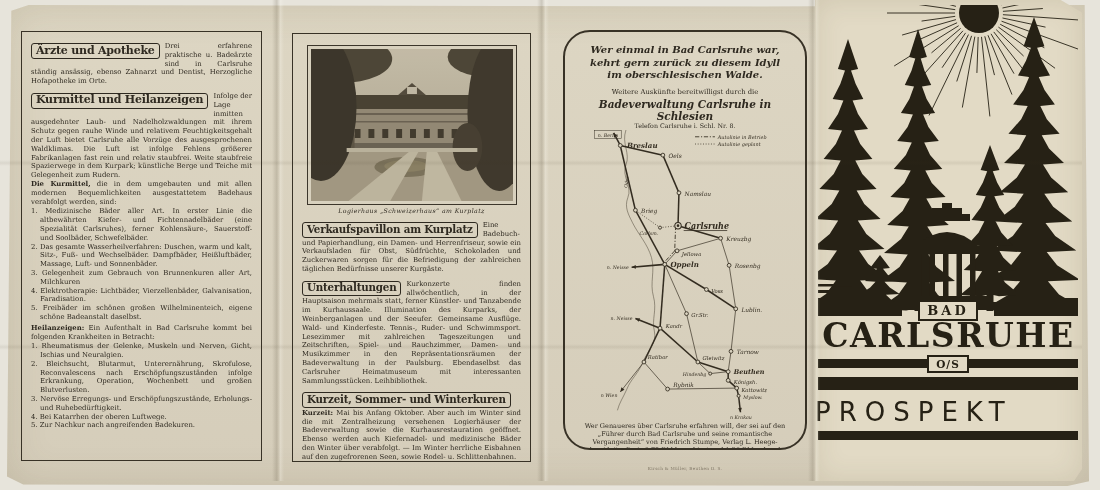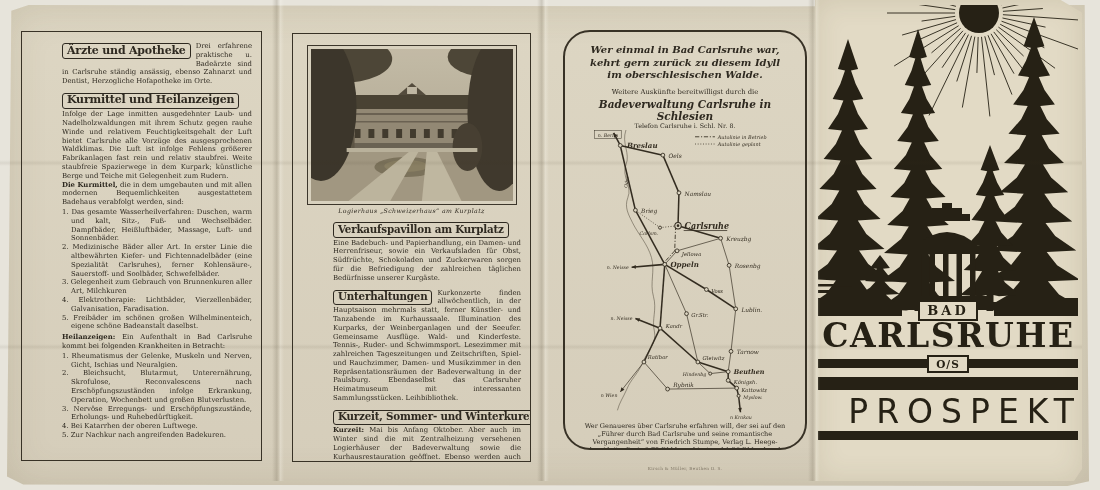--- a/index.html
+++ b/index.html
@@ -13,21 +13,21 @@
          clip-path:polygon(0 0,92% 0,100% 2.6%,100% 97.5%,97% 100%,0 100%);
          box-shadow:inset 0 0 28px rgba(95,78,45,.14);}
   .fold{position:absolute;top:0;height:481px;width:12px;pointer-events:none;
         background:linear-gradient(90deg, rgba(58,48,28,0), rgba(58,48,28,.16) 40%, rgba(58,48,28,.05) 55%, rgba(250,248,240,.28) 70%, rgba(58,48,28,0));}
   .crease-h{position:absolute;left:0;width:1082px;height:6px;pointer-events:none;
         background:linear-gradient(180deg, rgba(58,48,28,0), rgba(58,48,28,.08), rgba(58,48,28,0));}
   .frame{position:absolute;box-sizing:border-box;border:1.3px solid #383226;overflow:hidden;}
   .p1{left:14px;top:26px;width:241px;height:430px;padding:10px 9px 6px;}
   .p2{left:285px;top:28px;width:239px;height:429px;padding:8px 9px 6px;}
   .p3{left:556px;top:25px;width:244px;height:420px;border-width:2px;padding:5px 7px 0;border-radius:27px;}
-  .bd{font-size:6.9px;line-height:8.8px;text-align:justify;margin-left:31px;}
+  .bd{font-size:6.9px;line-height:8.8px;text-align:justify;}
   .sec{margin-bottom:6px;}
   .sec::after{content:"";display:block;clear:both;}
   .h-box{float:left;border:1.1px solid #2e2920;border-radius:3px;padding:0.5px 4px 1.5px;
          font-size:11px;font-weight:bold;letter-spacing:-0.2px;margin:1px 5px 1px 0;line-height:1.12;
          white-space:nowrap;}
   .p2 .h-box{font-size:10.3px;}
   .em{font-weight:bold;}
   ol.nl{margin:1px 0 2px;padding:0;counter-reset:c;}
   ol.nl li{list-style:none;padding-left:9px;text-indent:-9px;counter-increment:c;}
   ol.nl li::before{content:counter(c) ". ";}
@@ -66,41 +66,41 @@
   .bad-row{top:303px;height:14px;gap:16px;}
   .bad-row .bar{height:11px;}
   .bad-row .knock-box{height:17px;font-size:13px;letter-spacing:3px;}
   .title-row{position:absolute;top:319px;left:0;width:267px;text-align:center;
              font-weight:bold;font-size:33px;line-height:34px;letter-spacing:1.5px;
              color:#262115;transform:scaleX(1.0);}
   .os-row{top:358px;height:11px;}
   .os-row .bar{height:9px;}
   .os-row .knock-box{height:14px;font-size:10.5px;letter-spacing:1px;}
   .bar-a{top:377px;left:3px;width:260px;height:13px;}
-  .prospekt{position:absolute;top:398px;left:0;width:267px;text-align:right;
-            font-family:"DejaVu Sans",sans-serif;font-size:33px;line-height:28px;
+  .prospekt{position:absolute;top:398px;left:0;width:267px;text-align:left;
+            font-family:"DejaVu Sans",sans-serif;font-size:26px;line-height:28px;
             letter-spacing:8px;color:#262115;}
   .bar-b{top:431px;left:3px;width:260px;height:9px;}
 </style>
 </head>
 <body>
 
 <div id="root">
   <div class="paper">
 
     <section class="frame p1">
       <div class="sec bd">
         <span class="h-box">Ärzte und Apotheke</span><span>Drei erfahrene praktische u. Badeärzte sind in Carlsruhe ständig ansässig, ebenso Zahnarzt und Dentist, Herzogliche Hofapotheke im Orte.</span>
       </div>
       <div class="sec bd">
         <span class="h-box">Kurmittel und Heilanzeigen</span><span>Infolge der Lage inmitten ausgedehnter Laub- und Nadelholzwaldungen mit ihrem Schutz gegen rauhe Winde und relativem Feuchtigkeitsgehalt der Luft bietet Carlsruhe alle Vorzüge des ausgesprochenen Waldklimas. Die Luft ist infolge Fehlens größerer Fabrikanlagen fast rein und relativ staubfrei. Weite staubfreie Spazierwege in dem Kurpark; künstliche Berge und Teiche mit Gelegenheit zum Rudern.</span>
         <div><span class="em">Die Kurmittel,</span><span> die in dem umgebauten und mit allen modernen Bequemlichkeiten ausgestattetem Badehaus verabfolgt werden, sind:</span></div>
         <ol class="nl">
+            <li>Medizinische Bäder aller Art. In erster Linie die altbewährten Kiefer- und Fichtennadelbäder (eine Spezialität Carlsruhes), ferner Kohlensäure-, Sauerstoff- und Soolbäder, Schwefelbäder.</li>
             <li>Das gesamte Wasserheilverfahren: Duschen, warm und kalt, Sitz-, Fuß- und Wechselbäder. Dampfbäder, Heißluftbäder, Massage, Luft- und Sonnenbäder.</li>
-            <li>Medizinische Bäder aller Art. In erster Linie die altbewährten Kiefer- und Fichtennadelbäder (eine Spezialität Carlsruhes), ferner Kohlensäure-, Sauerstoff- und Soolbäder, Schwefelbäder.</li>
             <li>Gelegenheit zum Gebrauch von Brunnenkuren aller Art, Milchkuren</li>
             <li>Elektrotherapie: Lichtbäder, Vierzellenbäder, Galvanisation, Faradisation.</li>
             <li>Freibäder im schönen großen Wilhelminenteich, eigene schöne Badeanstalt daselbst.</li>
           </ol>
         <div><span class="em">Heilanzeigen:</span><span> Ein Aufenthalt in Bad Carlsruhe kommt bei folgenden Krankheiten in Betracht:</span></div>
         <ol class="nl">
             <li>Rheumatismus der Gelenke, Muskeln und Nerven, Gicht, Ischias und Neuralgien.</li>
             <li>Bleichsucht, Blutarmut, Unterernährung, Skrofulose, Reconvalescens nach Erschöpfungszuständen infolge Erkrankung, Operation, Wochenbett und großen Blutverlusten.</li>
             <li>Nervöse Erregungs- und Erschöpfungszustände, Erholungs- und Ruhebedürftigkeit.</li>
             <li>Bei Katarrhen der oberen Luftwege.</li>

